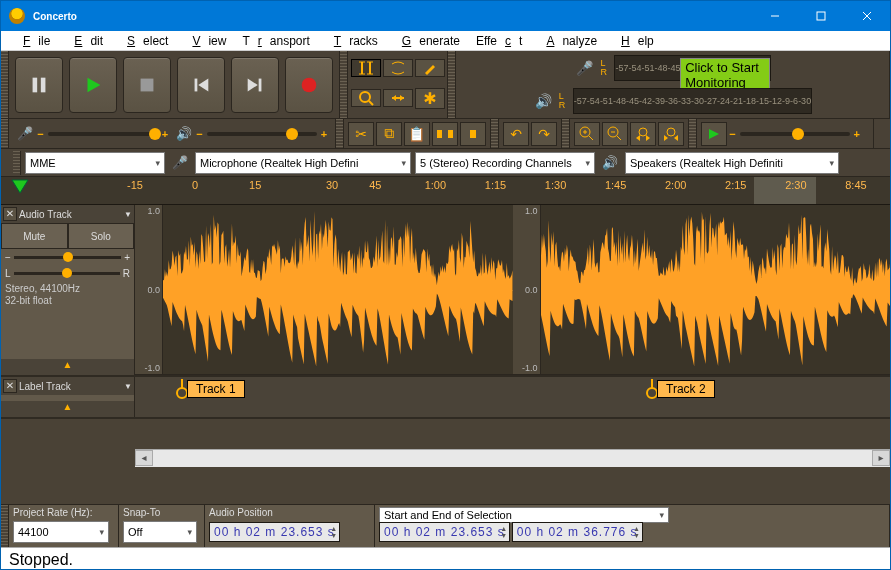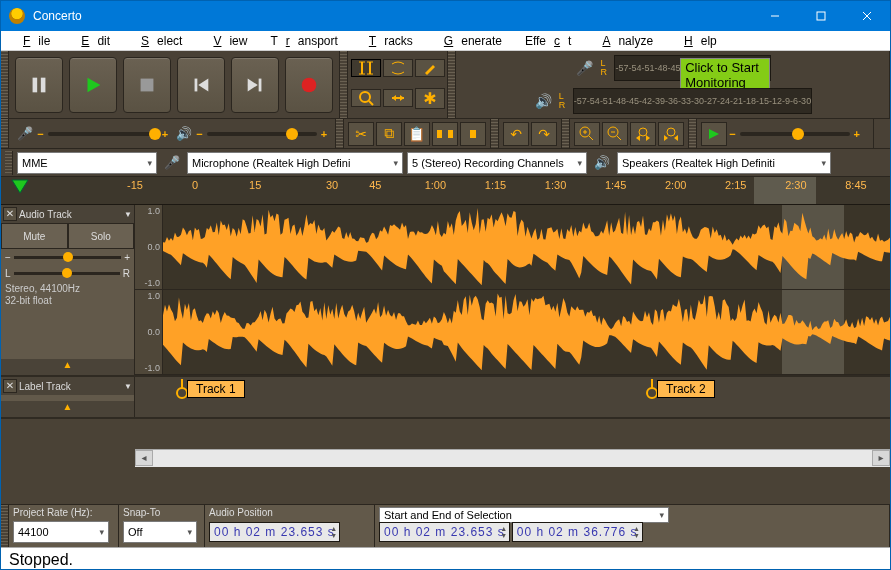--- a/index.html
+++ b/index.html
@@ -3,26 +3,26 @@
 <meta charset="utf-8">
 <style>
 * { box-sizing: border-box; margin: 0; padding: 0; font-family: "Segoe UI", Tahoma, sans-serif; }
 html, body { width: 891px; height: 570px; overflow: hidden; background: #fff; }
 
 .window { width: 891px; height: 570px; border: 1px solid #0062b1; display: flex; flex-direction: column; }
 
 
 .titlebar { height: 30px; background: #0078d7; color: #fff; display: flex; align-items: center; }
 .titlebar .icon { width: 16px; height: 16px; margin: 0 8px; background: radial-gradient(circle at 50% 35%, #ffcc00 0 40%, #c08000 45% 100%); border-radius: 50%; }
-.titlebar .title { flex: 1; font-size: 12px; }
+.titlebar .title { flex: 1; font-size: 10px; font-weight: bold; }
 .titlebar .btns { display: flex; }
 .titlebar .btn { width: 46px; height: 30px; display: flex; align-items: center; justify-content: center; font-size: 14px; }
 
 
-.menubar { height: 20px; background: #fff; display: flex; align-items: center; padding: 0 6px; font-size: 12px; border-bottom: 1px solid #d0d0d0; gap: 7px; }
+.menubar { height: 20px; background: #fff; display: flex; align-items: center; padding: 0 6px; font-size: 12px; border-bottom: 1px solid #d0d0d0; gap: 0; }
 .menubar span { padding: 2px 8px; }
 .menubar span .u { text-decoration: underline; }
 
 
 .darkzone { background: #494136; flex: 1; display: flex; flex-direction: column; color: #ddd; }
 
 
 .toolrow { display: flex; align-items: stretch; border-bottom: 1px solid #2b261f; }
 .toolrow.h68 { height: 68px; }
 .toolrow.h30 { height: 30px; }
@@ -54,21 +54,21 @@
 .vslider { display:flex; align-items:center; gap:4px; color:#ccc; font-size:13px;}
 .trackline { width:110px; height:4px; background:#2b261f; border-radius:2px; position:relative;}
 .trackline .thumb { position:absolute; top:-4px; width:12px; height:12px; background:#ffb000; border-radius:50%; }
 .plus,.minus{color:#ffb000; font-size:11px; font-weight:bold;}
 
 
 .editbtns { gap:2px; padding:0 4px;}
 .eb { width:26px; height:24px; background:#5a5243; border:1px solid #2b261f; display:flex; align-items:center; justify-content:center; color:#ffb000; font-size:14px;}
 
 
-.devrow { height:28px; display:flex; align-items:center; background:#494136; padding:2px 4px; gap:4px; border-bottom:1px solid #2b261f;}
+.devrow { height:28px; display:flex; align-items:center; background:#494136; padding:2px 12px; gap:4px; border-bottom:1px solid #2b261f;}
 .select { height:22px; background:#fff; border:1px solid #7a7a7a; font-size:11px; padding:0 4px; display:flex; align-items:center; justify-content:space-between; color:#000;}
 .select .arr { font-size:9px; color:#555; margin-left:4px;}
 .devicon { width:22px; color:#ccc; text-align:center; font-size:13px;}
 
 
 .ruler { height:28px; display:flex; background:#3d372c; border-bottom:1px solid #1c1812; position:relative;}
 .rulerlabels{position:absolute;left:134px;right:0;top:0;height:28px;display:flex;align-items:flex-start;}
 .rulerlabels span{position:absolute;top:2px;font-size:11px;color:#ffb84d;transform:translateX(-50%);}
 .playhead { position:absolute; left:10px; top:2px; }
 .playhead svg{width:18px;height:16px;}
@@ -83,21 +83,21 @@
 .trackname{flex:1;font-size:10px;}
 .dd{font-size:8px;}
 .mutesolo{display:flex;height:26px;}
 .mutesolo button{flex:1;background:#6a6152;border:1px solid #2b261f;color:#ddd;font-size:10px;}
 .miniSlider{height:16px;display:flex;align-items:center;padding:0 4px;gap:3px;font-size:10px;}
 .miniSlider .line{flex:1;height:3px;background:#2b261f;position:relative;}
 .miniSlider .line .th{position:absolute;top:-4px;width:10px;height:10px;background:#ffb000;border-radius:50%;}
 .trackinfo{padding:2px 4px;font-size:10px;line-height:12px;color:#ccc;}
 .collapse{height:16px;background:#4a4338;text-align:center;color:#ffb000;font-size:10px;}
 
-.wavecell { flex:1; display:flex; flex-direction:column; background:#3a3428; }
+.wavecell { flex:1; display:flex; flex-direction:row; background:#3a3428; }
 .wavescale { width:28px; background:#4f4739; border-right:1px solid #2b261f; font-size:9px; color:#bbb; display:flex; flex-direction:column; justify-content:space-between; text-align:right; padding:1px 2px;}
 .channel{flex:1;display:flex;border-bottom:1px solid #2b261f;}
 .wave{flex:1;position:relative;background:#3a3428;}
 .wave .midline{position:absolute;left:0;right:0;top:50%;height:1px;background:#6a5a3a;}
 .wave svg{position:absolute;inset:0;width:100%;height:100%;}
 .wave .sel{position:absolute;top:0;bottom:0;background:rgba(200,200,180,.22);}
 
 .labeltrack .wavecell{background:#4a4338;}
 .labelstrip{flex:1;position:relative;height:100%;text-align:right;}
 .labelmark{position:absolute;top:2px;display:flex;align-items:center;}

